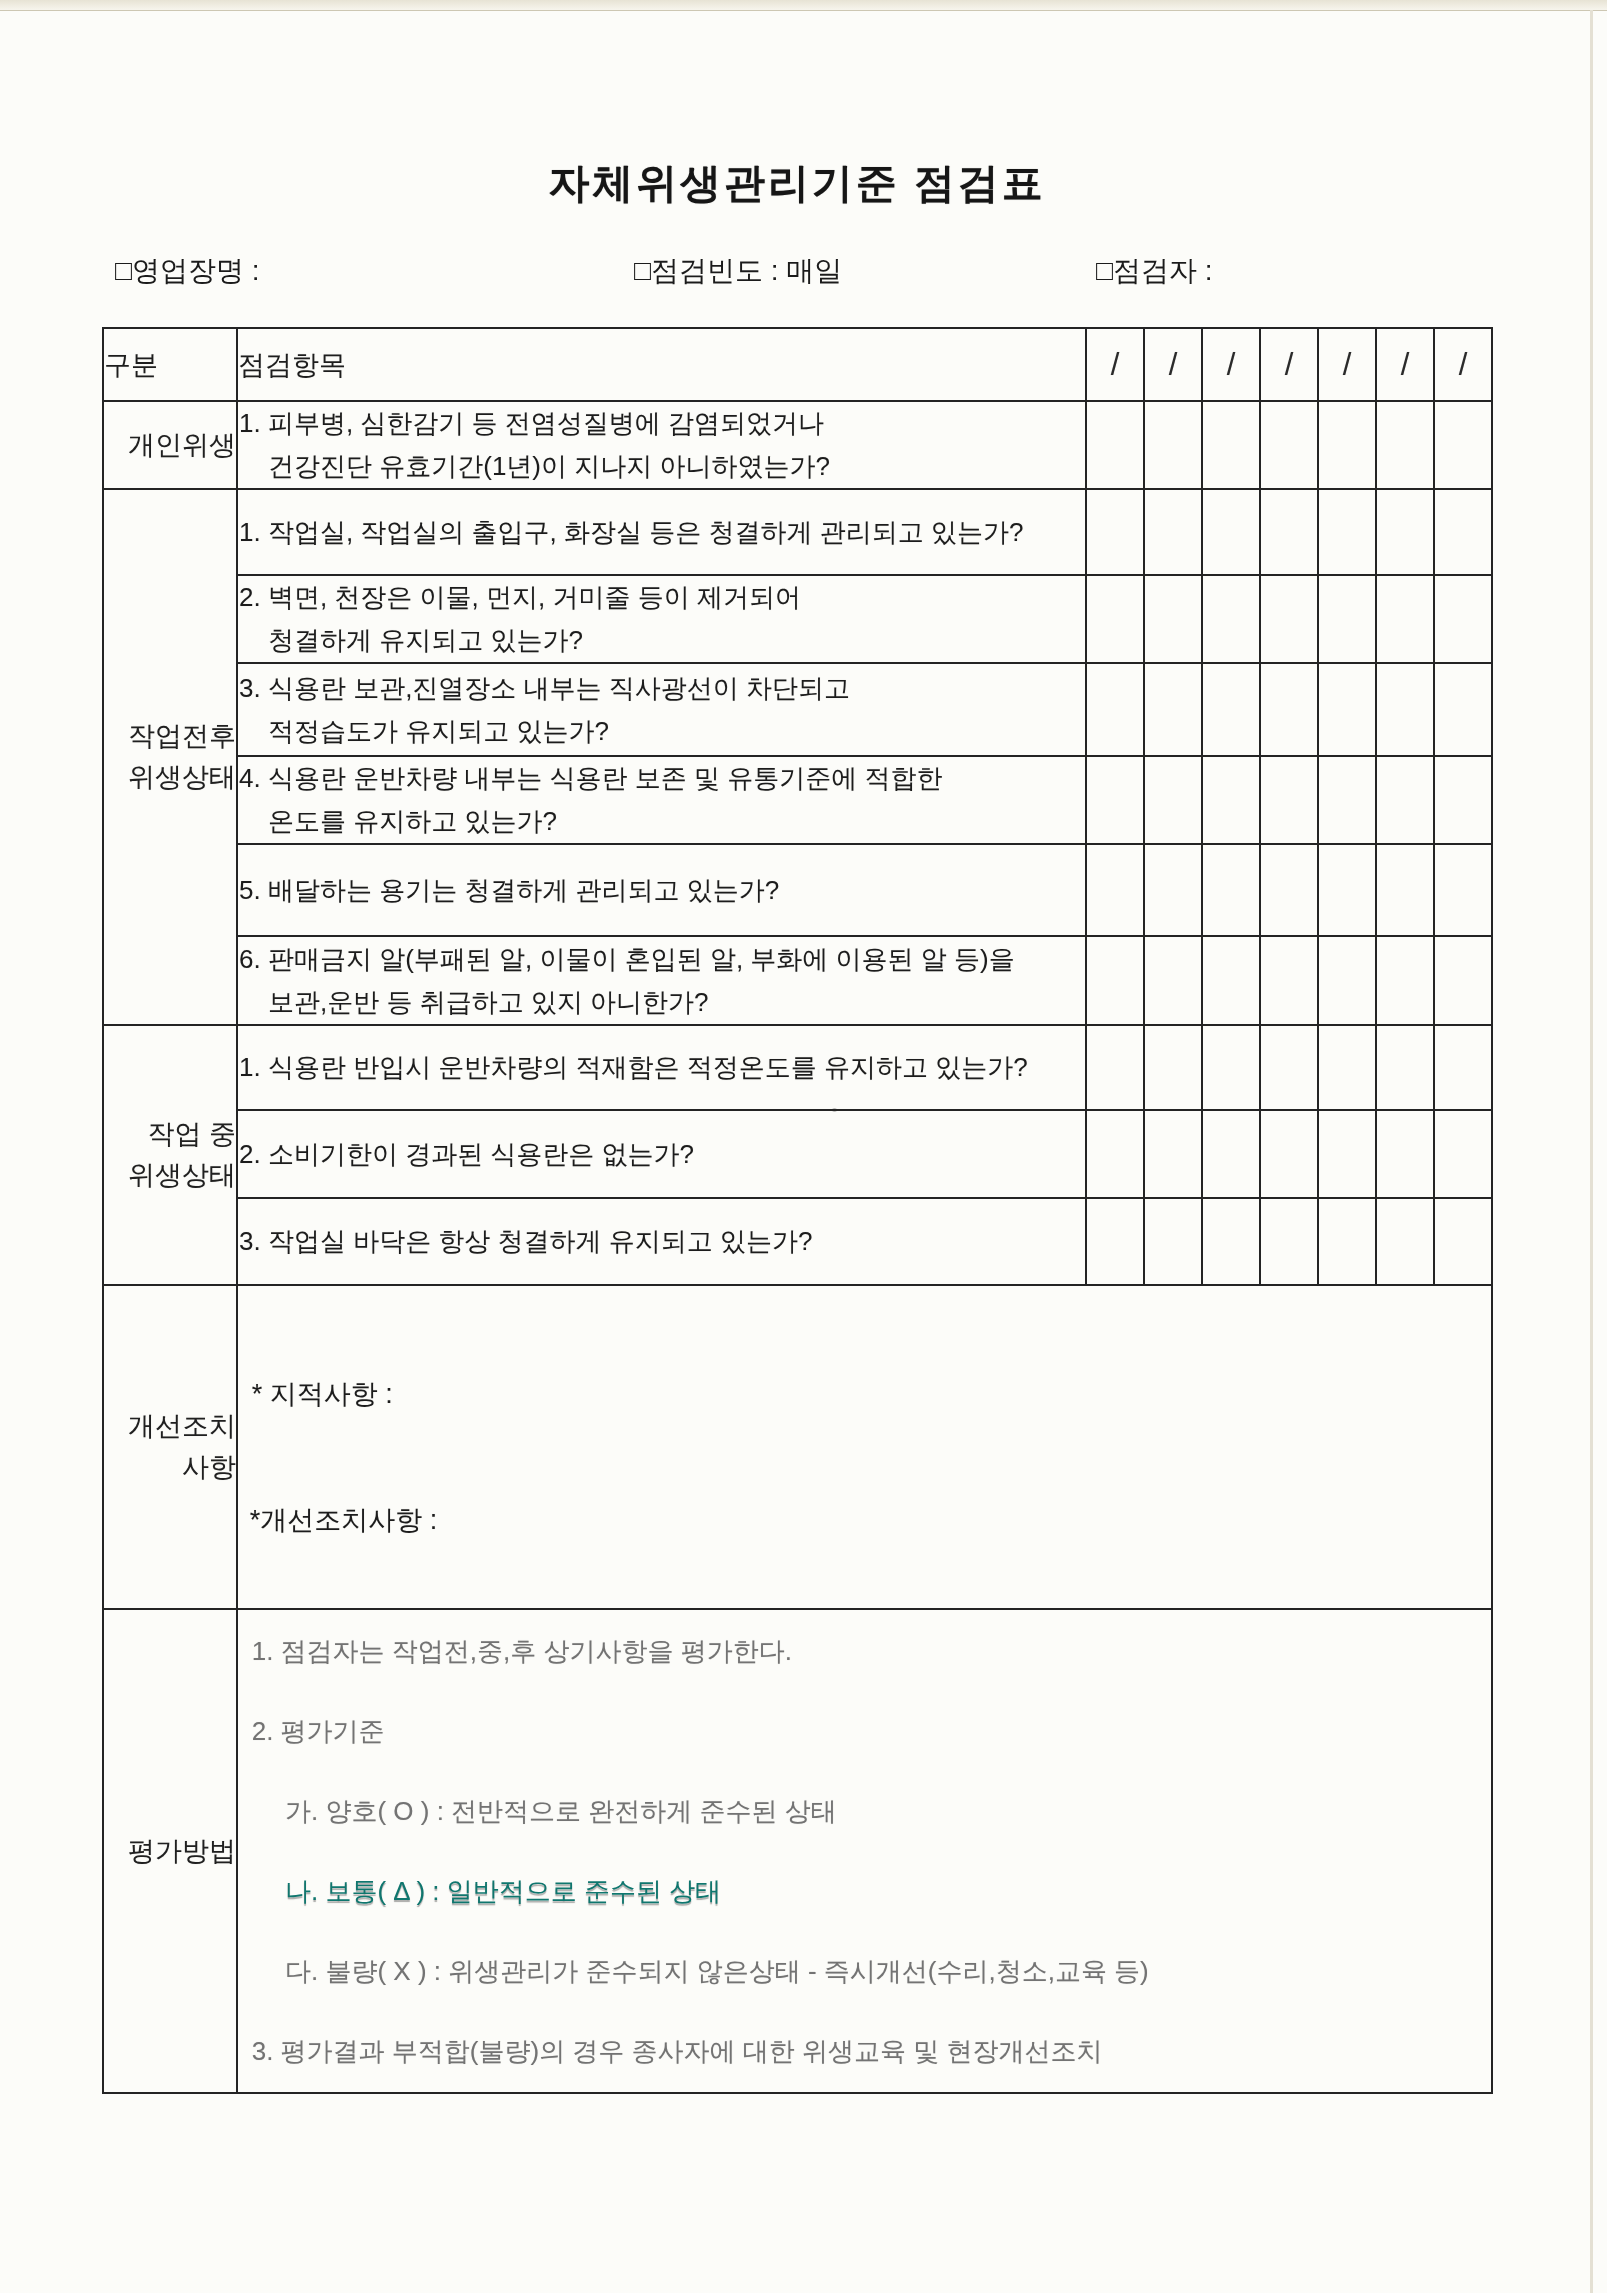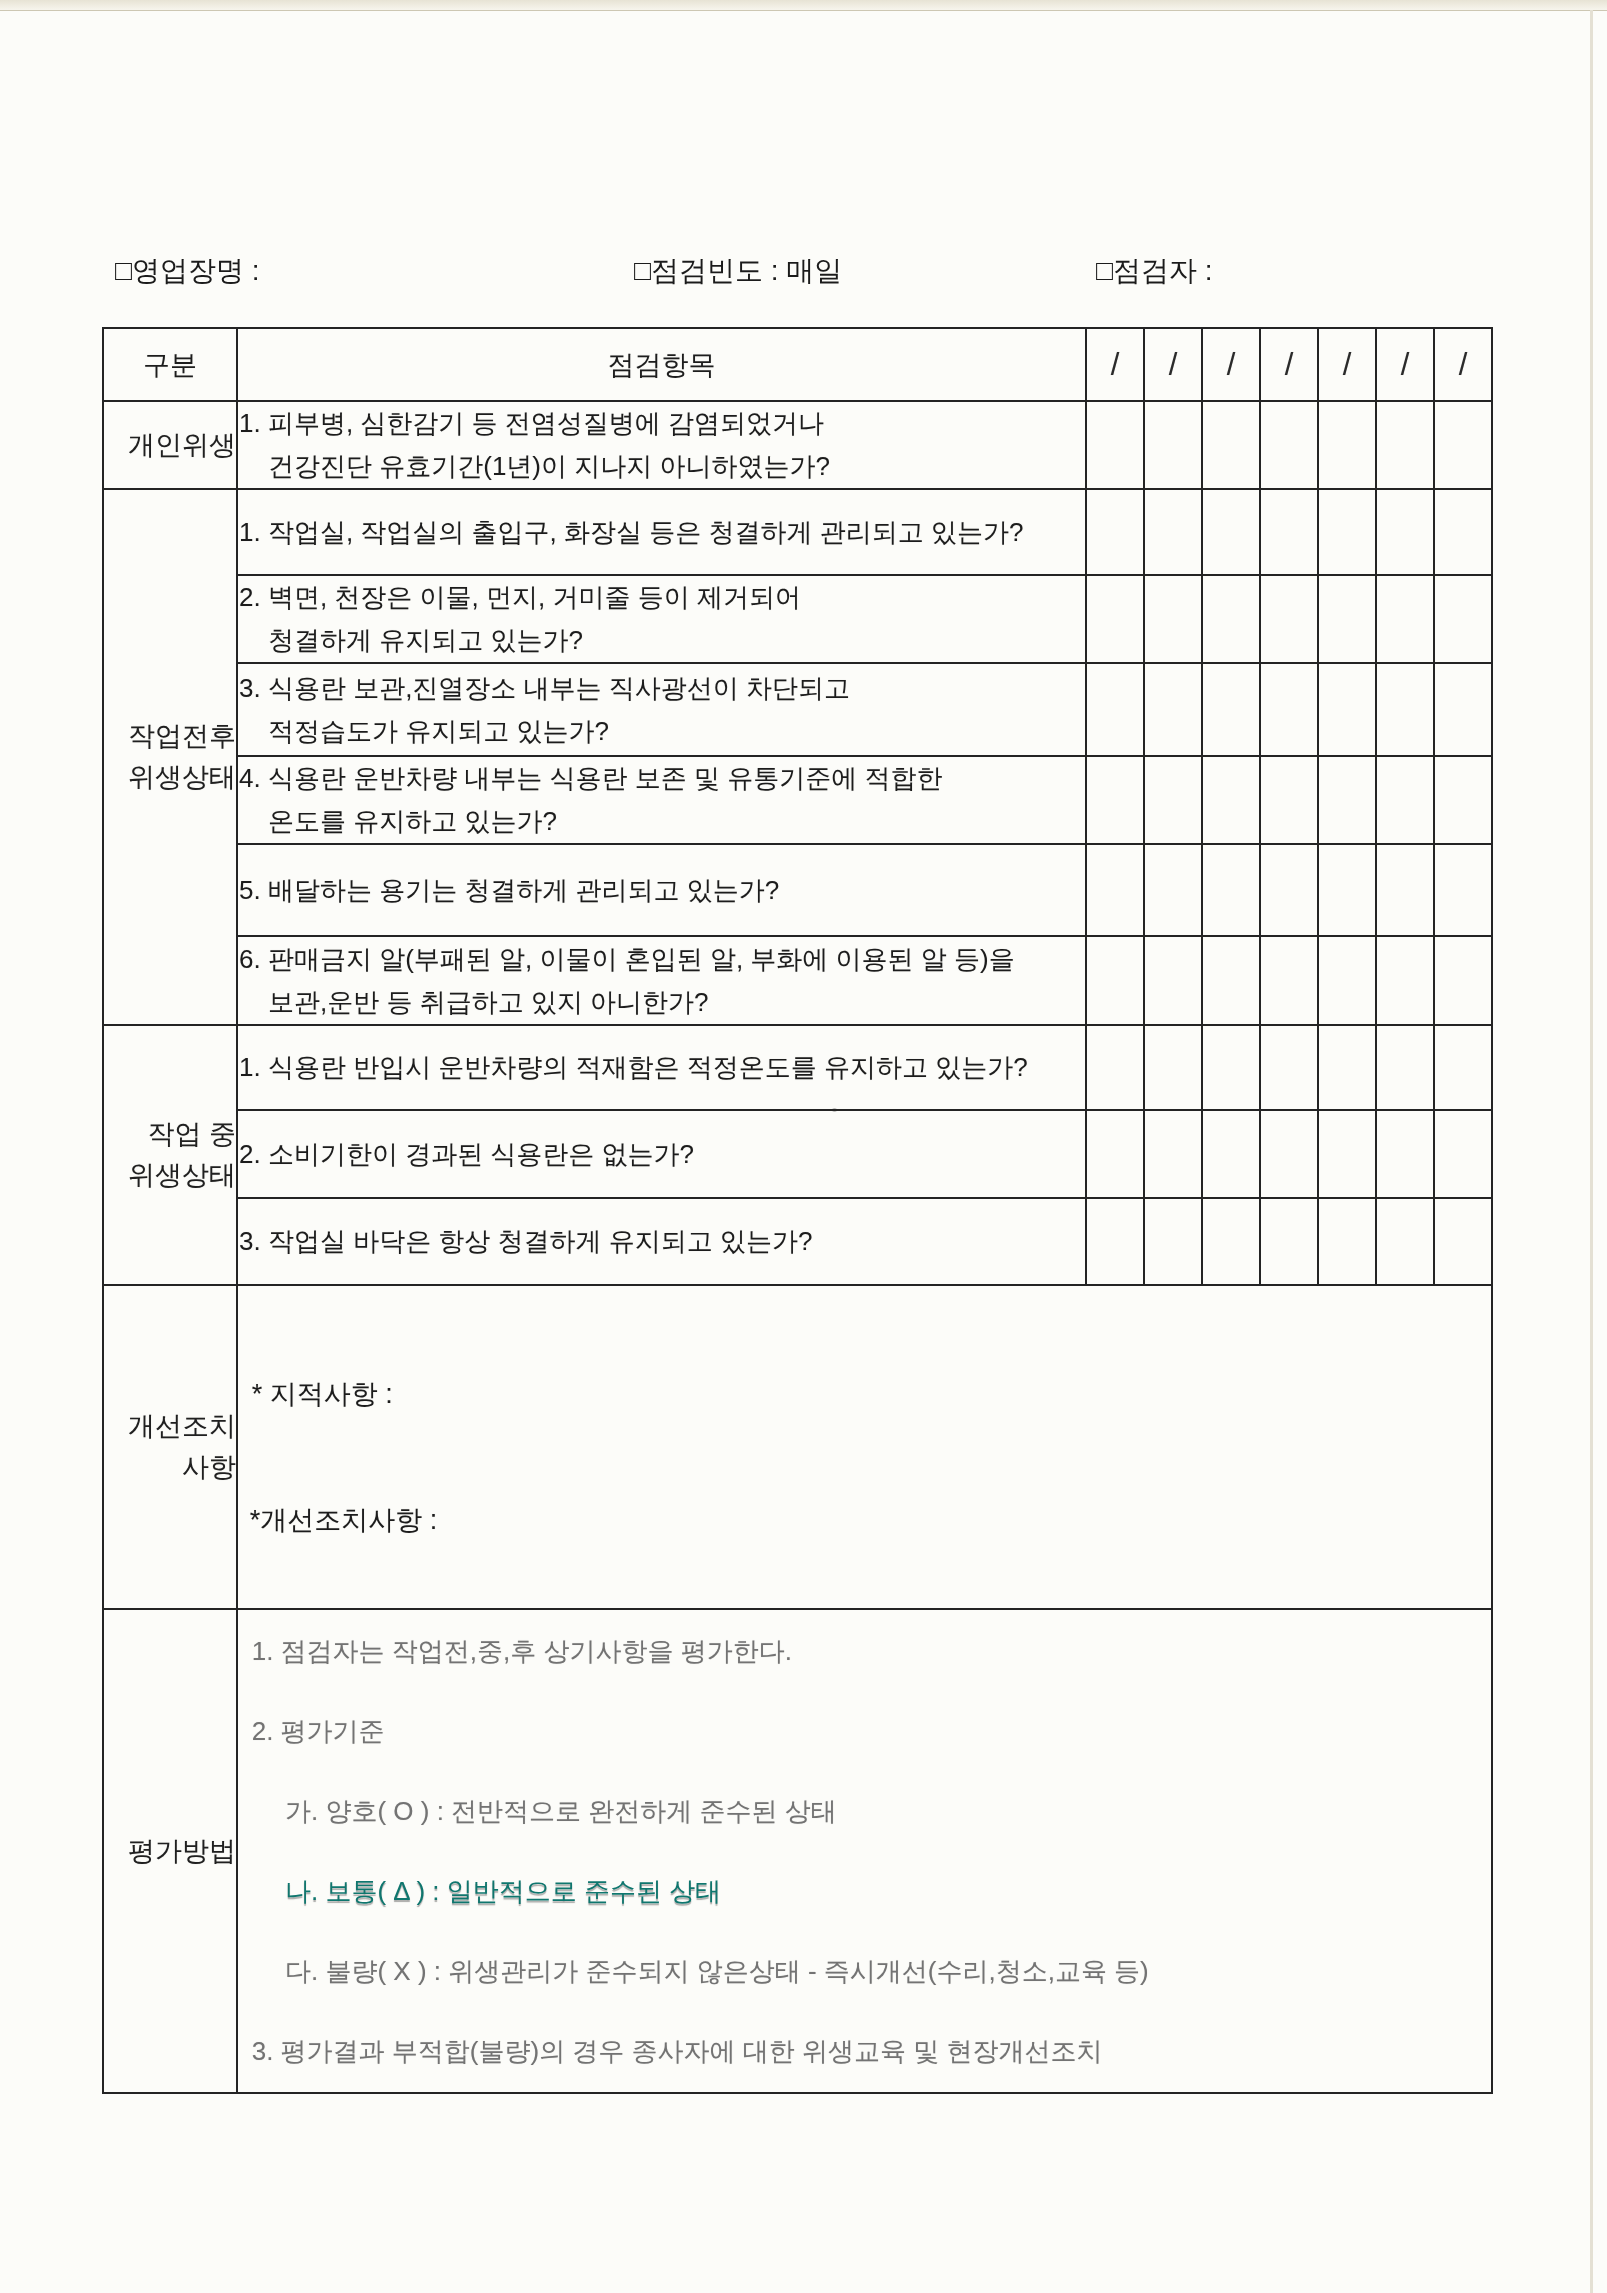--- a/index.html
+++ b/index.html
@@ -20,21 +20,21 @@
   .field-1{left:115px;}
   .field-2{left:634px;}
   .field-3{left:1096px;}
   
   table.check{position:absolute;left:102px;top:327px;width:1390px;border-collapse:collapse;
               table-layout:fixed;border:2.9px solid #1b1b1b;
               text-shadow:0 0 1px rgba(40,40,40,.18);}
   table.check td{border:2px solid #242424;padding:0;vertical-align:middle;}
   td.bt{border-top-width:2.9px;border-top-color:#1b1b1b;}
   td.cat{text-align:right;font-size:27px;line-height:41px;white-space:pre-line;color:#202020;}
-  td.hdr{text-align:center;font-size:27px;}
+  td.hdr{font-size:27px;}
   td.chk-h{text-align:center;font-size:31px;color:#2a2a2a;}
   .itxt{font-size:26px;line-height:43px;padding-left:30px;text-indent:-29px;
         white-space:pre-line;color:#1c1c1c;}
   
   td.imp{vertical-align:top;}
   .note{font-size:27px;color:#1c1c1c;}
   .note-1{margin:19.5px 0 90px 13.7px;}
   .note-2{margin:0 0 0 11.7px;}
   
   td.eval{vertical-align:top;}
@@ -43,20 +43,21 @@
   .eline.blur{filter:blur(0.6px);color:#0f766e;text-shadow:0 2px 1px rgba(70,70,70,.45);}
 </style>
 </head>
 <body>
 
 <div class="page">
   <div class="scan-top"></div>
   <div class="scan-right"></div>
   <div class="speck"></div>
 
+  <h1 class="title">자체위생관리기준 점검표</h1>
 
   <div class="field field-1">
     <span>□영업장명 :</span>
   </div>
   <div class="field field-2">
     <span>□점검빈도 : 매일</span>
   </div>
   <div class="field field-3">
     <span>□점검자 :</span>
   </div>

